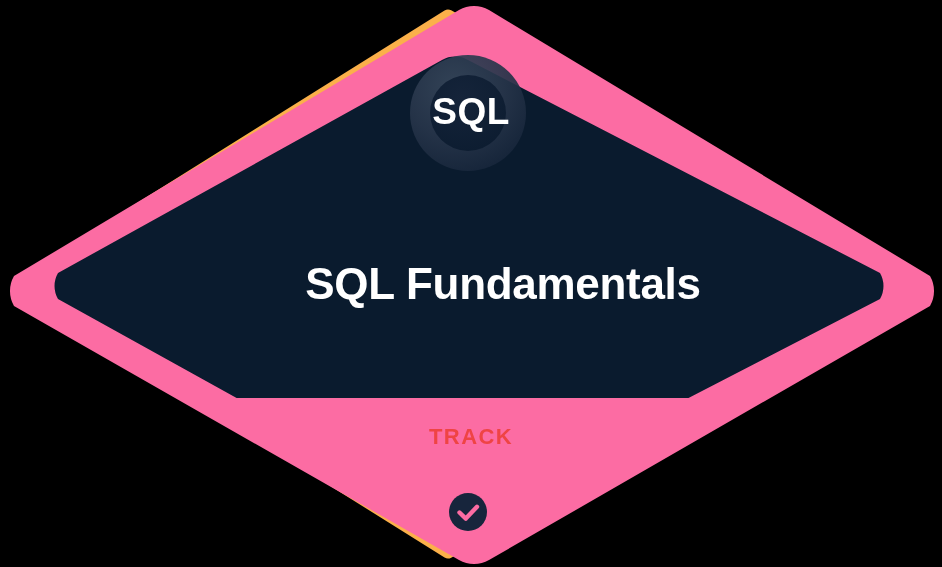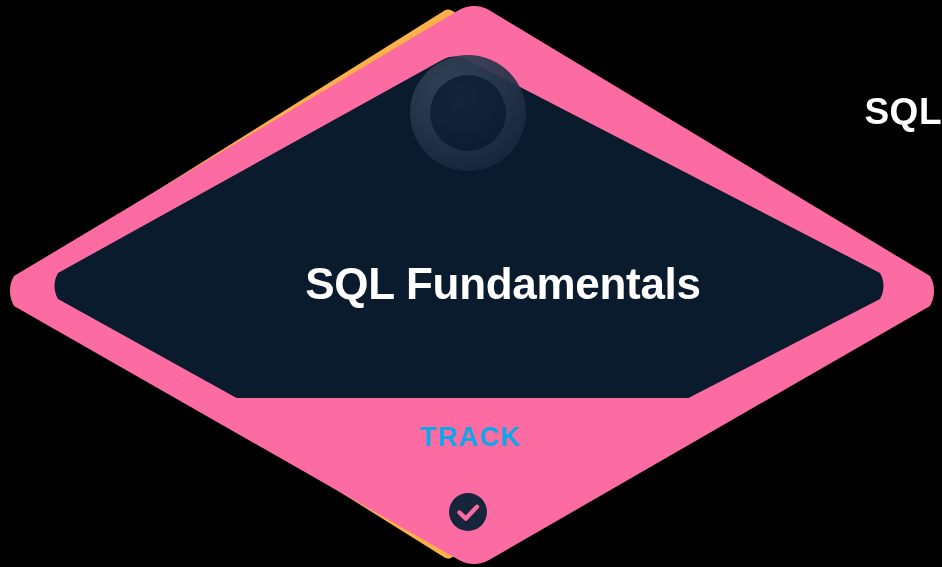--- a/index.html
+++ b/index.html
@@ -38,21 +38,21 @@
     width: 942px;
     height: 567px;
     pointer-events: none;
   }
 
   .sql-chip-label {
     position: absolute;
     left: 0;
     top: 86px;
     width: 942px;
-    text-align: right;
+    text-align: center;
     font-family: "Liberation Sans", sans-serif;
     font-weight: bold;
     font-size: 37px;
     letter-spacing: 0.5px;
     color: #ffffff;
     line-height: 52px;
   }
 
   .track-title {
     position: absolute;
@@ -73,23 +73,23 @@
     position: absolute;
     left: 0;
     top: 420px;
     width: 942px;
     text-align: center;
   }
 
   .status-line {
     font-family: "Liberation Sans", sans-serif;
     font-weight: bold;
-    font-size: 27px;
+    font-size: 22px;
     letter-spacing: 1.4px;
-    color: #0ea5e9;
+    color: #ef4444;
     line-height: 34px;
   }
 </style>
 </head>
 <body>
 
 <div id="badge-stage">
 
   <svg id="badge-svg" viewBox="0 0 942 567" xmlns="http://www.w3.org/2000/svg">
     <defs>

